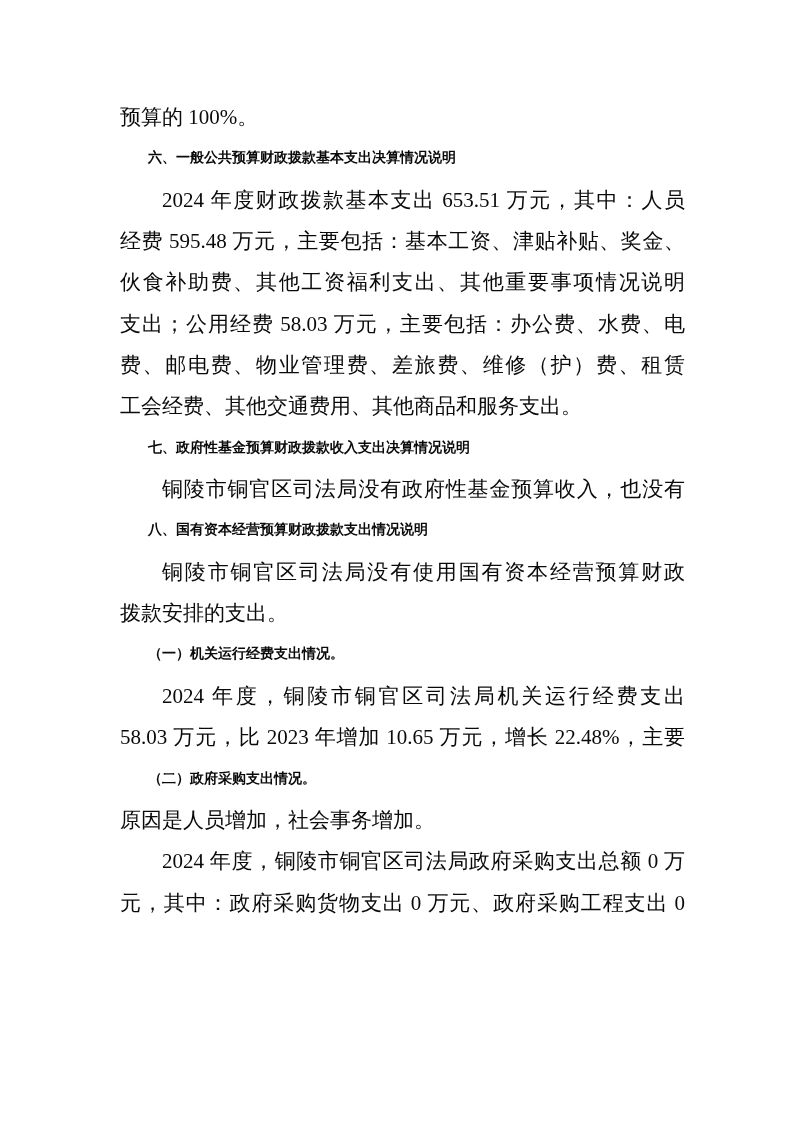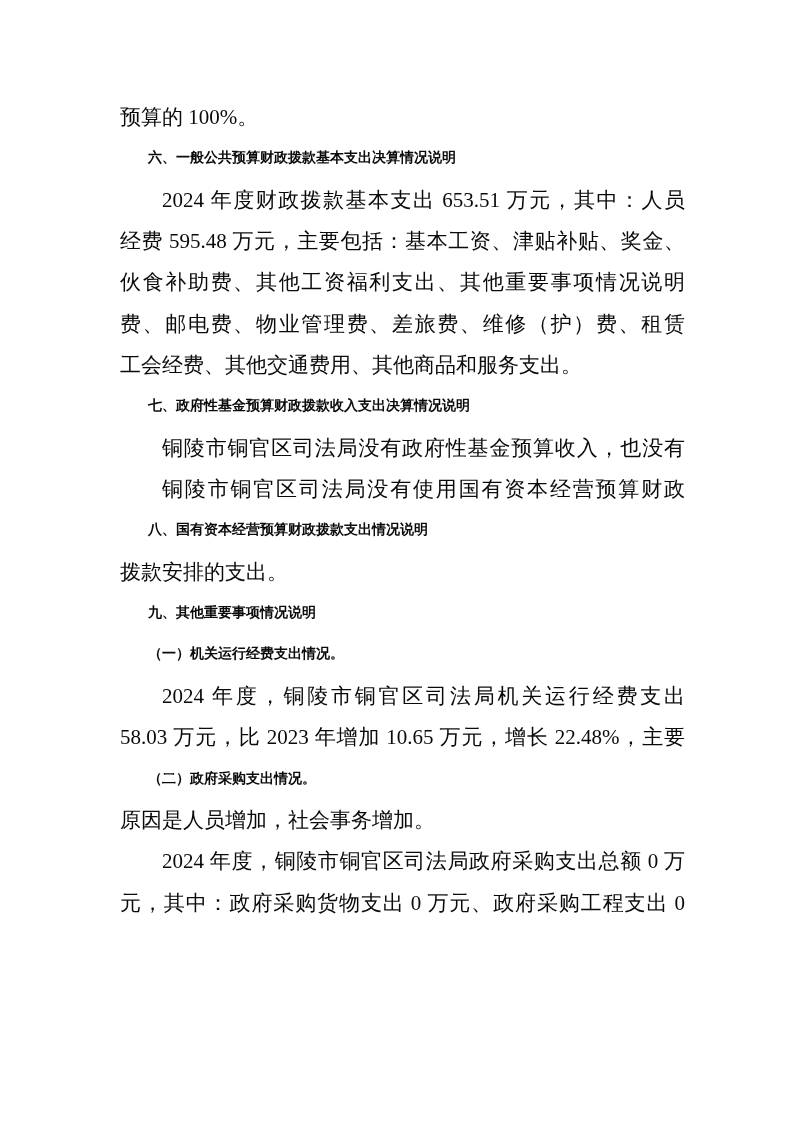--- a/index.html
+++ b/index.html
@@ -48,28 +48,28 @@
 </head>
 <body>
 
 <div class="page">
   <div class="content">
       <div class="line body">预算的 100%。</div>
       <div class="line heading indent">六、一般公共预算财政拨款基本支出决算情况说明</div>
       <div class="line body indent stretch">2024 年度财政拨款基本支出 653.51 万元，其中：人员</div>
       <div class="line body stretch">经费 595.48 万元，主要包括：基本工资、津贴补贴、奖金、</div>
       <div class="line body stretch">伙食补助费、其他工资福利支出、其他重要事项情况说明</div>
+      <div class="line body stretch">支出；公用经费 58.03 万元，主要包括：办公费、水费、电</div>
       <div class="line body stretch">费、邮电费、物业管理费、差旅费、维修（护）费、租赁费、</div>
       <div class="line body">工会经费、其他交通费用、其他商品和服务支出。</div>
       <div class="line heading indent">七、政府性基金预算财政拨款收入支出决算情况说明</div>
       <div class="line body indent stretch">铜陵市铜官区司法局没有政府性基金预算收入，也没有</div>
+      <div class="line heading indent">八、国有资本经营预算财政拨款支出情况说明</div>
       <div class="line body indent stretch">铜陵市铜官区司法局没有使用国有资本经营预算财政</div>
-      <div class="line heading indent">八、国有资本经营预算财政拨款支出情况说明</div>
       <div class="line body">拨款安排的支出。</div>
-      <div class="line heading indent">九、其他重要事项情况说明</div>
       <div class="line heading indent">（一）机关运行经费支出情况。</div>
       <div class="line body indent stretch">2024 年度，铜陵市铜官区司法局机关运行经费支出</div>
       <div class="line body stretch">58.03 万元，比 2023 年增加 10.65 万元，增长 22.48%，主要</div>
       <div class="line heading indent">（二）政府采购支出情况。</div>
       <div class="line body">原因是人员增加，社会事务增加。</div>
       <div class="line body indent stretch">2024 年度，铜陵市铜官区司法局政府采购支出总额 0 万</div>
       <div class="line body stretch">元，其中：政府采购货物支出 0 万元、政府采购工程支出 0</div>
     </div>
 </div>
 

